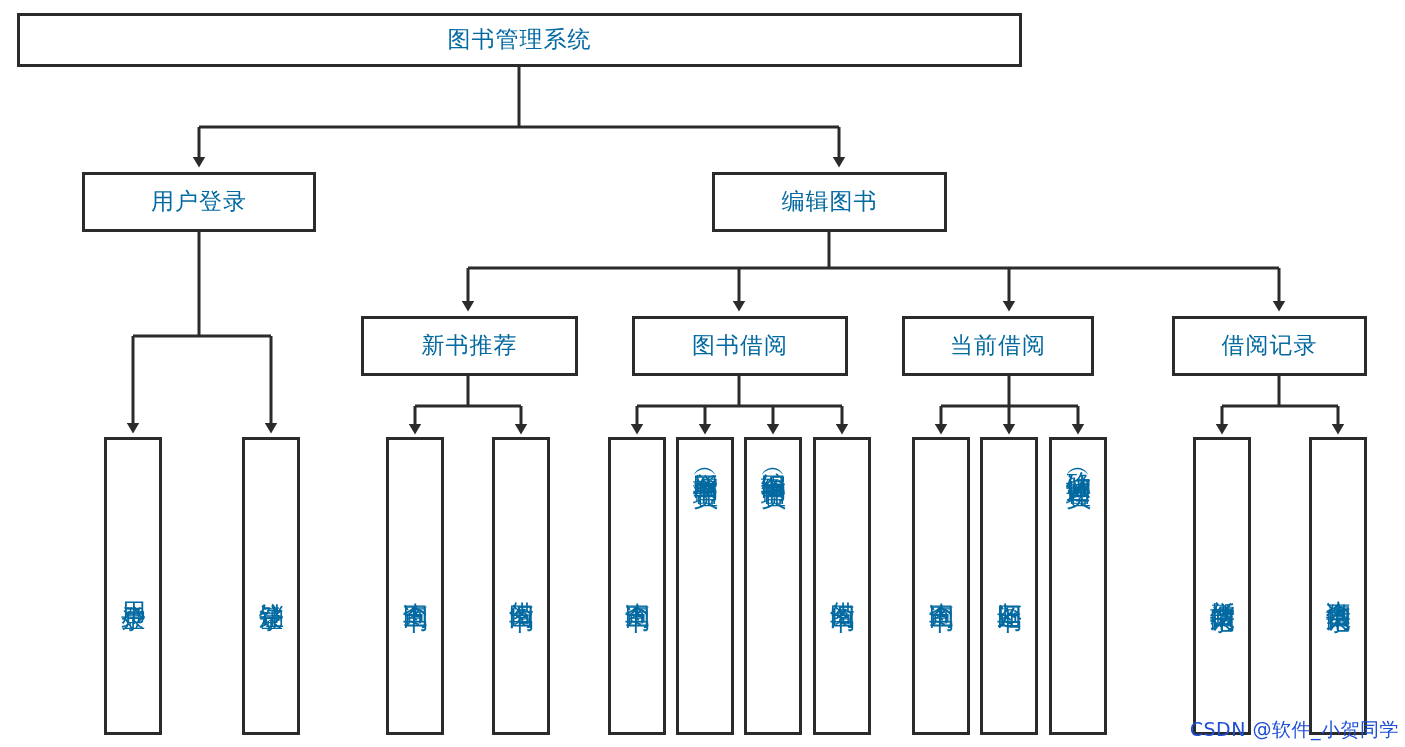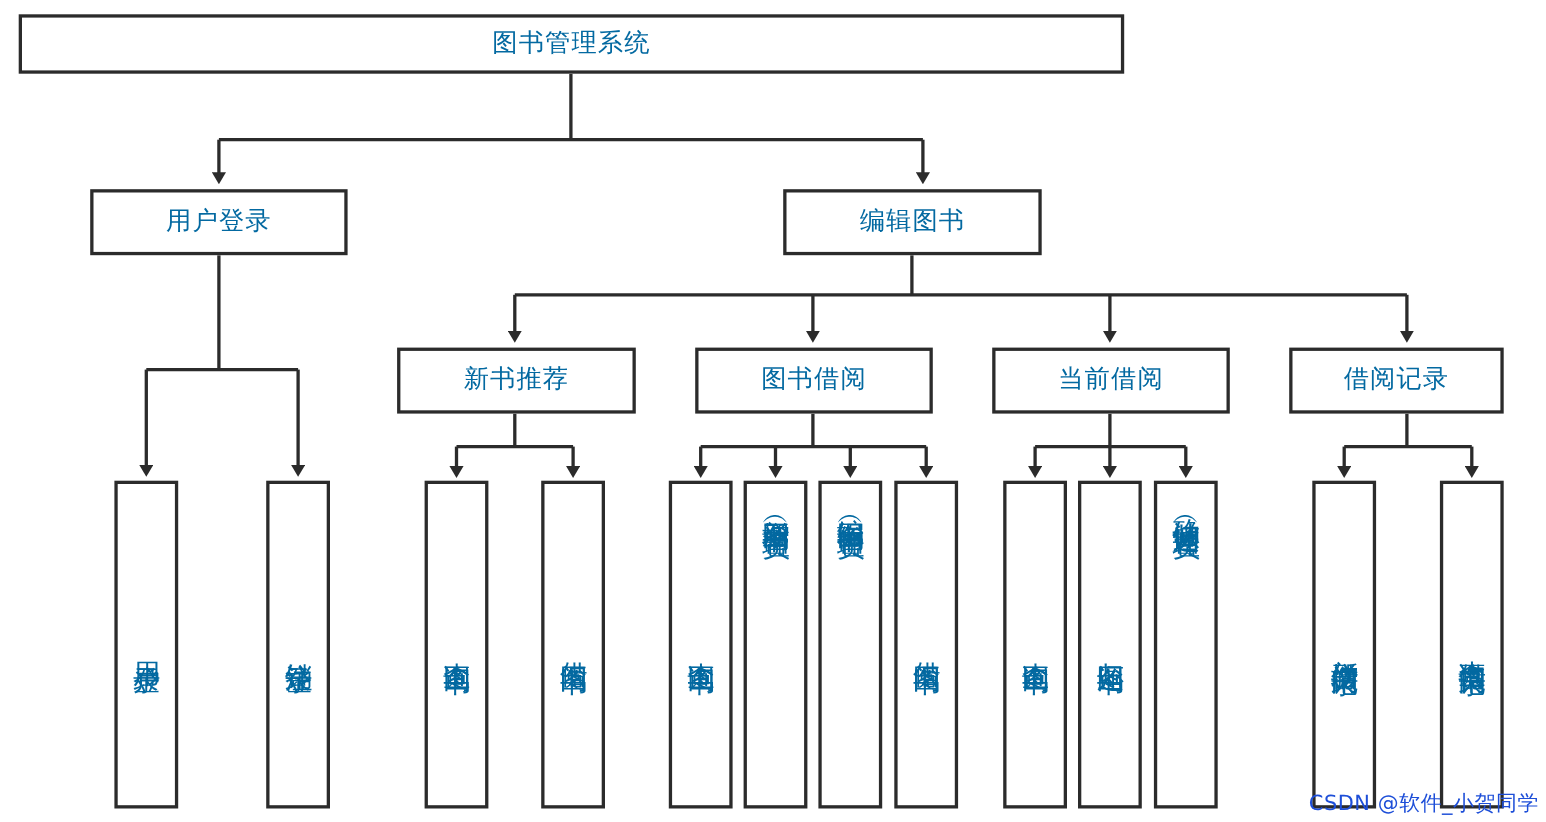--- a/index.html
+++ b/index.html
@@ -136,21 +136,21 @@
   <div class="node horizontal" style="left:712px; top:172px; width:235px; height:60px;">
     <span class="label">编辑图书</span>
   </div>
 
   <div class="node horizontal" style="left:361px; top:316px; width:217px; height:60px;align-items:center;">
     <span class="label">新书推荐</span>
   </div>
   <div class="node horizontal" style="left:632px; top:316px; width:216px; height:60px;text-align:right;">
     <span class="label">图书借阅</span>
   </div>
-  <div class="node horizontal" style="left:902px; top:316px; width:216px; height:60px;">
+  <div class="node horizontal" style="left:902px; top:316px; width:192px; height:60px;">
     <span class="label">当前借阅</span>
   </div>
   <div class="node horizontal" style="left:1172px; top:316px; width:195px; height:60px;">
     <span class="label">借阅记录</span>
   </div>
 
   <div class="node vertical centered" style="left:104px; top:437px; width:58px; height:298px;">
     <span class="label">用户登录</span>
   </div>
   <div class="node vertical centered" style="left:242px; top:437px; width:58px; height:298px;">

